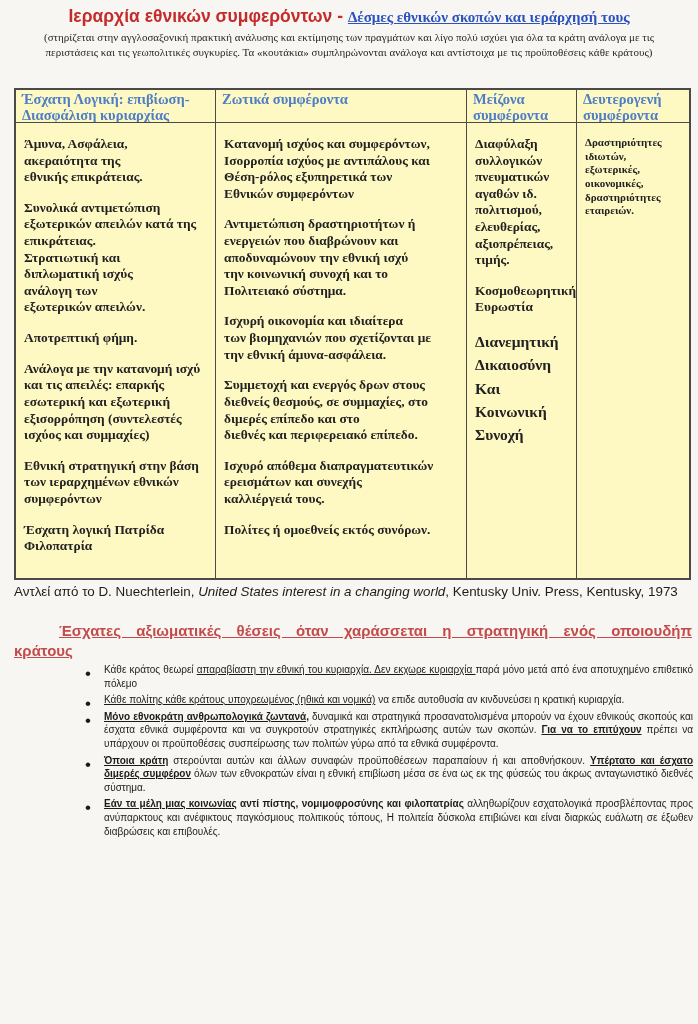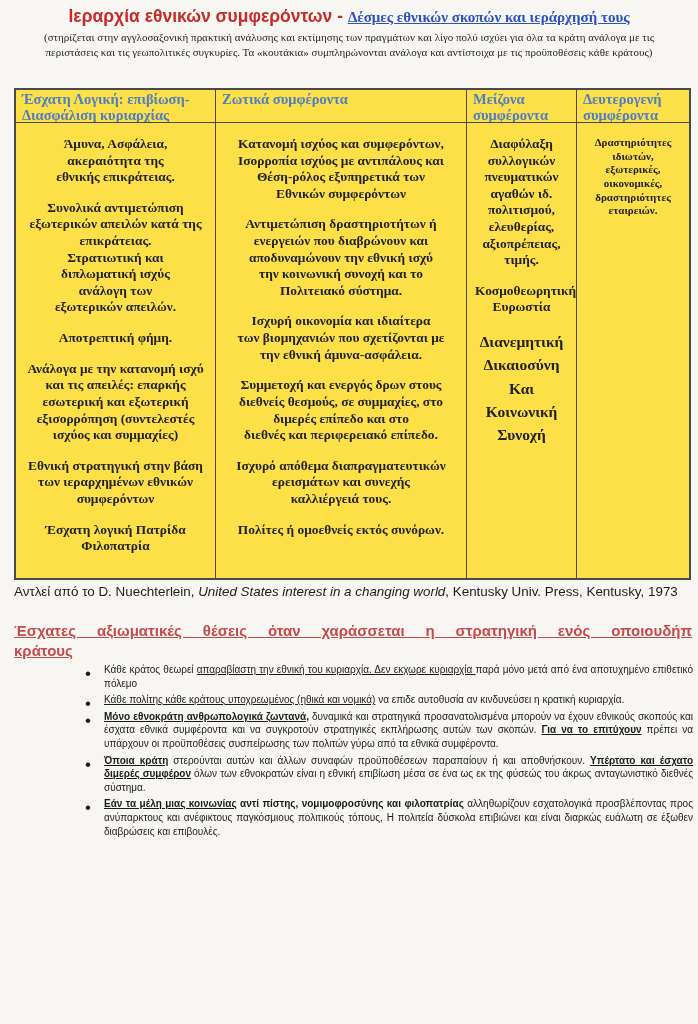--- a/index.html
+++ b/index.html
@@ -31,53 +31,53 @@
   .subtitle{
     position:absolute;top:30px;left:19px;width:660px;
     text-align:center;font-family:"Liberation Serif", serif;
     font-size:11px;line-height:1.33;color:#262626;
   }
 
   
   .itable{
     position:absolute;left:14px;top:88px;width:677px;height:492px;
     display:flex;border:2px solid var(--line);
-    background:#fde047;overflow:hidden;
+    background:#fef9c3;overflow:hidden;
   }
   .col{border-right:1px solid var(--line);display:flex;flex-direction:column;overflow:hidden;}
   .col:last-child{border-right:none;}
   .col1{width:200px;} .col2{width:251px;} .col3{width:110px;} .col4{flex:1;}
   .col-header{
     height:33px;padding:2px 6px 0 6px;border-bottom:1px solid var(--line);
     font-family:"Liberation Serif", serif;font-weight:bold;
     font-size:14.5px;line-height:1.1;color:var(--header-blue);
     overflow:hidden;flex:none;
   }
   .col-body{
     padding:13px 8px 6px 8px;flex:1;overflow:hidden;
     font-family:"Liberation Serif", serif;font-weight:bold;
     font-size:13.4px;line-height:1.24;color:#222;
   }
   .col4 .col-body{font-size:11px;}
-  .col-body p{margin:0 0 14px 0;white-space:pre-line;text-align:center;}
+  .col-body p{margin:0 0 14px 0;white-space:pre-line;}
   .col-body p.emph{font-size:15.5px;line-height:1.5;margin-top:4px;}
 
   
   .source{
     position:absolute;left:14px;top:583px;width:678px;
     font-size:13.4px;line-height:1.3;color:#1d1d1d;
   }
   .source .it{font-style:italic;}
 
   
   .axioms-heading{
     position:absolute;left:14px;top:621px;width:678px;
     color:var(--axioms-red);font-weight:bold;font-size:15px;line-height:1.35;
   }
-  .axioms-heading .l1{display:block;text-align:justify;text-align-last:justify;text-decoration:underline;}
+  .axioms-heading .l1{display:block;text-align:justify;text-align-last:justify;text-decoration:underline;margin-left:45px;}
   .axioms-heading .l2{display:inline-block;text-decoration:underline;}
 
   
   .bullets{position:absolute;left:0;top:663px;width:698px;}
   .bullets ul{list-style:none;padding:0 5px 0 104px;}
   .bullets li{
     position:relative;text-align:justify;
     font-size:10px;line-height:1.36;margin-bottom:3px;color:#1b1b1b;
   }
   .bullets li::before{

